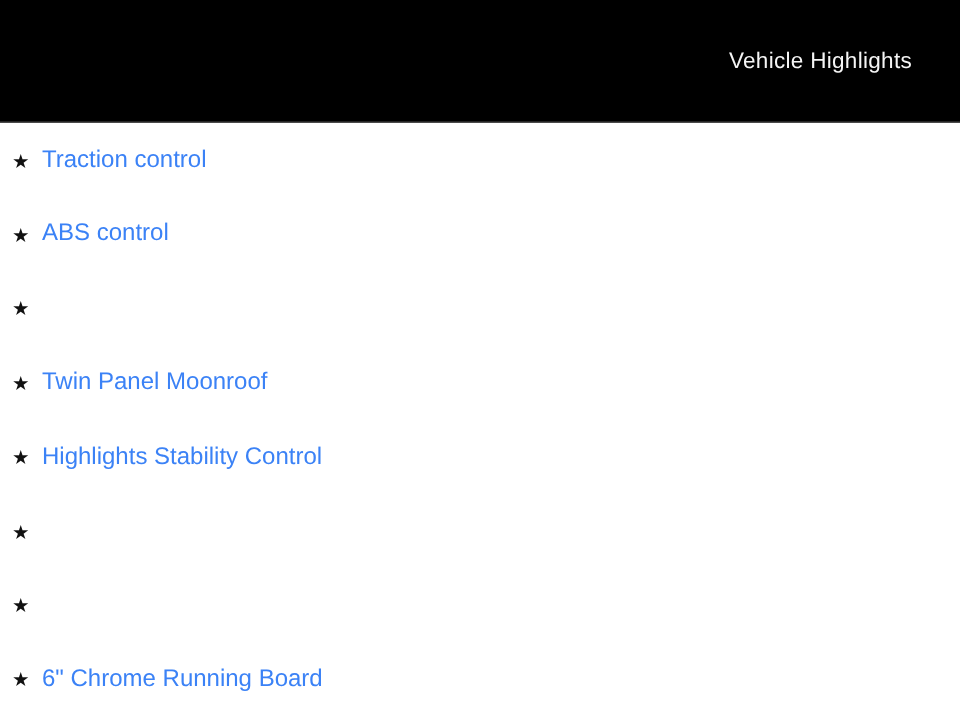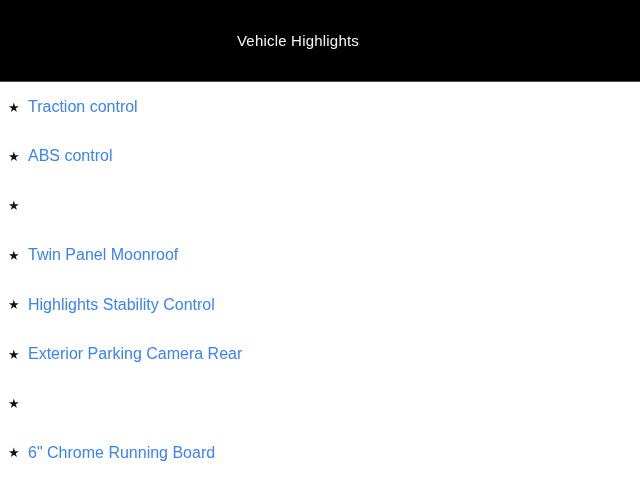--- a/index.html
+++ b/index.html
@@ -13,22 +13,22 @@
     overflow: hidden;
     font-family: "Liberation Sans", sans-serif;
   }
   .header {
     box-sizing: border-box;
     width: 640px;
     height: 82px;
     background: #000000;
     display: flex;
     align-items: center;
-    justify-content: center;
-    padding-right: 44px;
+    justify-content: flex-end;
+    padding-right: 32px;
     border-bottom: 1px solid #4a4a4a;
   }
   .header-title {
     color: #f5f5f5;
     font-size: 15px;
     letter-spacing: 0.2px;
   }
   .list {
     box-sizing: border-box;
     width: 640px;
@@ -79,21 +79,20 @@
     <div class="item">
       <span class="star">★</span>
       <span class="label">Twin Panel Moonroof</span>
     </div>
     <div class="item">
       <span class="star">★</span>
       <span class="label">Highlights Stability Control</span>
     </div>
     <div class="item">
       <span class="star">★</span>
-      <span class="label">Exterior Parking Camera Rear</span>
     </div>
     <div class="item">
       <span class="star">★</span>
     </div>
     <div class="item">
       <span class="star">★</span>
       <span class="label">6" Chrome Running Board</span>
     </div>
   </div>
 

